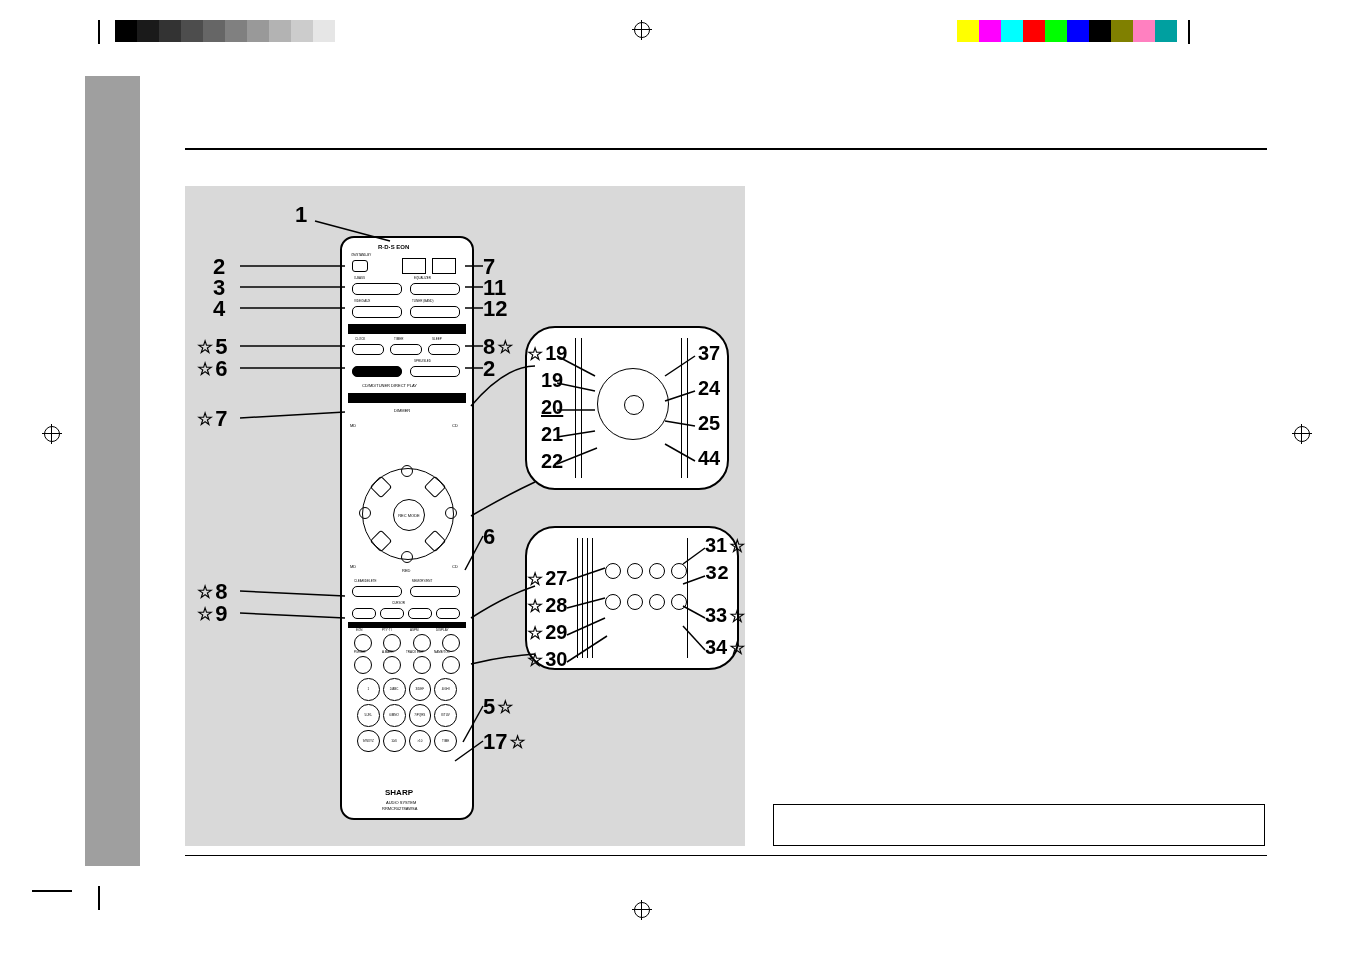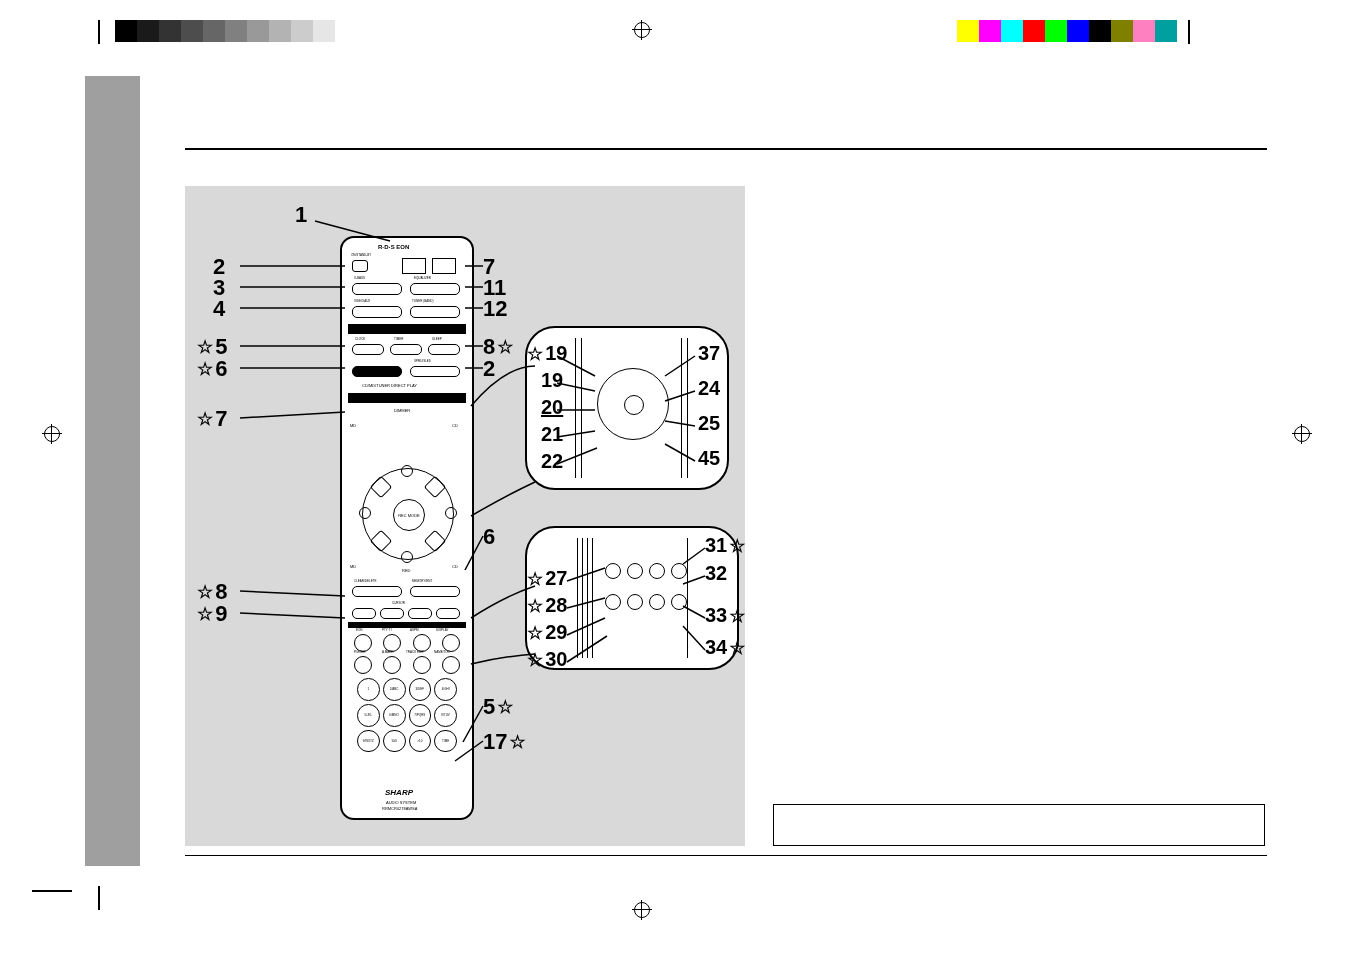--- a/index.html
+++ b/index.html
@@ -361,21 +361,21 @@
           <div class="k">5/JKL</div>
           <div class="k">6/MNO</div>
           <div class="k">7/PQRS</div>
           <div class="k">8/TUV</div>
           <div class="k">9/WXYZ</div>
           <div class="k">10/0</div>
           <div class="k">&gt;10</div>
           <div class="k">TIME</div>
         </div>
 
-      <div class="label" style="left:43px;top:550px;font-size:8px;font-weight:bold;font-style:italic;">SHARP</div>
+      <div class="label" style="left:43px;top:550px;font-size:8px;font-weight:bold;">SHARP</div>
       <div class="label" style="left:44px;top:562px;font-size:4px;">AUDIO SYSTEM</div>
       <div class="label" style="left:40px;top:568px;font-size:4px;">RRMCR0278AWSA</div>
     </div>
 
     <div class="inset" style="left:340px;top:140px;width:200px;height:160px;">
       <div style="position:absolute;left:70px;top:40px;width:70px;height:70px;border:1.5px solid #000;border-radius:50%;">
         <div style="position:absolute;left:26px;top:26px;width:18px;height:18px;border:1.2px solid #000;border-radius:50%;"></div>
       </div>
 
       <div style="position:absolute;left:48px;top:10px;width:1px;height:140px;background:#000;"></div>
@@ -533,21 +533,21 @@
     <div class="callout" style="left:513px;top:156px;font-size:20px;">
         <span>37</span>
       </div>
     <div class="callout" style="left:513px;top:191px;font-size:20px;">
         <span>24</span>
       </div>
     <div class="callout" style="left:513px;top:226px;font-size:20px;">
         <span>25</span>
       </div>
     <div class="callout" style="left:513px;top:261px;font-size:20px;">
-        <span>45</span>
+        <span>44</span>
       </div>
 
     <div class="callout" style="left:342px;top:381px;font-size:20px;">
         <span class="star">☆</span>
         <span>27</span>
       </div>
     <div class="callout" style="left:342px;top:408px;font-size:20px;">
         <span class="star">☆</span>
         <span>28</span>
       </div>
@@ -557,21 +557,21 @@
       </div>
     <div class="callout" style="left:342px;top:462px;font-size:20px;">
         <span class="star">☆</span>
         <span>30</span>
       </div>
 
     <div class="callout" style="left:520px;top:348px;font-size:20px;">
         <span>31</span>
         <span class="star">☆</span>
       </div>
-    <div class="callout" style="left:520px;top:376px;font-size:20px;">
+    <div class="callout" style="left:520px;top:376px;font-size:20px;font-family:Liberation Mono, monospace;">
         <span>32</span>
       </div>
     <div class="callout" style="left:520px;top:418px;font-size:20px;">
         <span>33</span>
         <span class="star">☆</span>
       </div>
     <div class="callout" style="left:520px;top:450px;font-size:20px;">
         <span>34</span>
         <span class="star">☆</span>
       </div>

